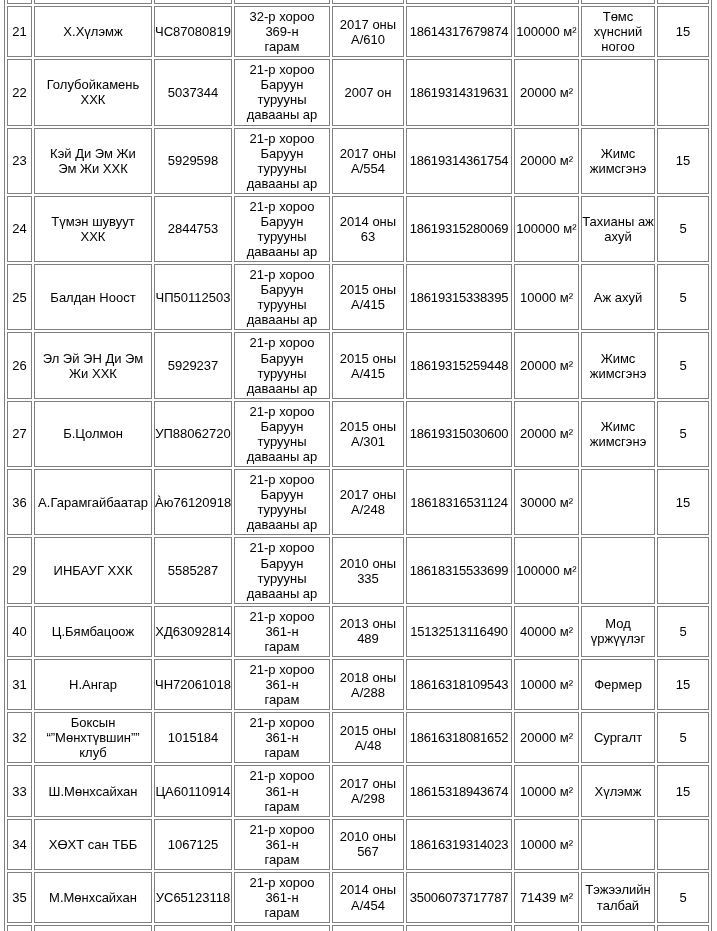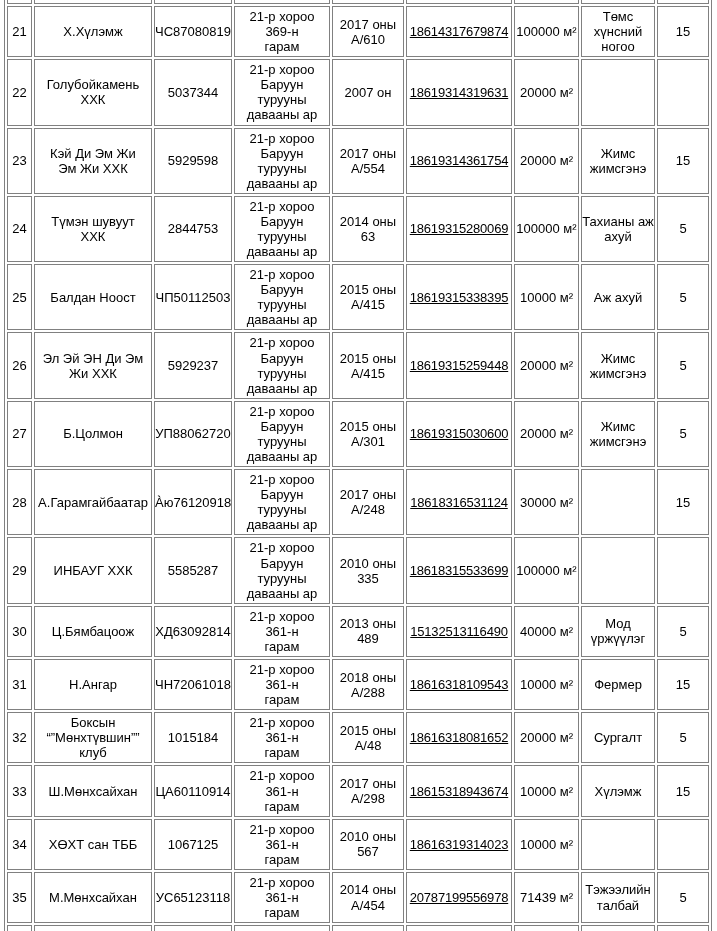--- a/index.html
+++ b/index.html
@@ -34,21 +34,21 @@
     color: #000000;
     text-align: center;
     vertical-align: middle;
     white-space: pre-line;
     overflow: hidden;
   }
   table.grid tr.filler td {
     height: 24px;
     border: 1px solid #808080;
   }
-  td.c-cadastre { white-space: nowrap; letter-spacing: -0.2px; text-decoration: underline; }
+  td.c-cadastre { white-space: nowrap; letter-spacing: -0.2px; }
   td.c-area { white-space: nowrap; }
 </style>
 </head>
 <body>
 
 <div class="viewport">
   <table class="grid">
     <colgroup>
       <col style="width:25px">
         <col style="width:118px">
@@ -69,21 +69,21 @@
         <td></td>
         <td></td>
         <td></td>
         <td></td>
         <td></td>
       </tr>
       <tr>
     <td class="c-no">21</td>
     <td class="c-name">Х.Хүлэмж</td>
     <td class="c-reg">ЧС87080819</td>
-    <td class="c-address">21-р хороо 369-н
+    <td class="c-address">32-р хороо 369-н
 гарам</td>
     <td class="c-decision">2017 оны
 А/610</td>
     <td class="c-cadastre">18614317679874</td>
     <td class="c-area">100000 м²</td>
     <td class="c-activity">Төмс
 хүнсний
 ногоо</td>
     <td class="c-score">15</td>
   </tr>
@@ -172,21 +172,21 @@
 давааны ар</td>
     <td class="c-decision">2015 оны
 А/301</td>
     <td class="c-cadastre">18619315030600</td>
     <td class="c-area">20000 м²</td>
     <td class="c-activity">Жимс
 жимсгэнэ</td>
     <td class="c-score">5</td>
   </tr>
         <tr>
-    <td class="c-no">28</td>
+    <td class="c-no">36</td>
     <td class="c-name">А.Гарамгайбаатар</td>
     <td class="c-reg">Àю76120918</td>
     <td class="c-address">21-р хороо
 Баруун турууны
 давааны ар</td>
     <td class="c-decision">2017 оны
 А/248</td>
     <td class="c-cadastre">18618316531124</td>
     <td class="c-area">30000 м²</td>
     <td class="c-activity"></td>
@@ -200,21 +200,21 @@
 Баруун турууны
 давааны ар</td>
     <td class="c-decision">2010 оны
 335</td>
     <td class="c-cadastre">18618315533699</td>
     <td class="c-area">100000 м²</td>
     <td class="c-activity"></td>
     <td class="c-score"></td>
   </tr>
         <tr>
-    <td class="c-no">30</td>
+    <td class="c-no">40</td>
     <td class="c-name">Ц.Бямбацоож</td>
     <td class="c-reg">ХД63092814</td>
     <td class="c-address">21-р хороо 361-н
 гарам</td>
     <td class="c-decision">2013 оны
 489</td>
     <td class="c-cadastre">15132513116490</td>
     <td class="c-area">40000 м²</td>
     <td class="c-activity">Мод
 үржүүлэг</td>
@@ -275,21 +275,21 @@
     <td class="c-score"></td>
   </tr>
         <tr>
     <td class="c-no">35</td>
     <td class="c-name">М.Мөнхсайхан</td>
     <td class="c-reg">УС65123118</td>
     <td class="c-address">21-р хороо 361-н
 гарам</td>
     <td class="c-decision">2014 оны
 А/454</td>
-    <td class="c-cadastre">20787199556978</td>
+    <td class="c-cadastre">35006073717787</td>
     <td class="c-area">71439 м²</td>
     <td class="c-activity">Тэжээлийн
 талбай</td>
     <td class="c-score">5</td>
   </tr>
         <tr>
     <td class="c-no">36</td>
     <td class="c-name">Ц.Нямсүрэн</td>
     <td class="c-reg">ИЭ45100300</td>
     <td class="c-address">21-р хороо 361-н

